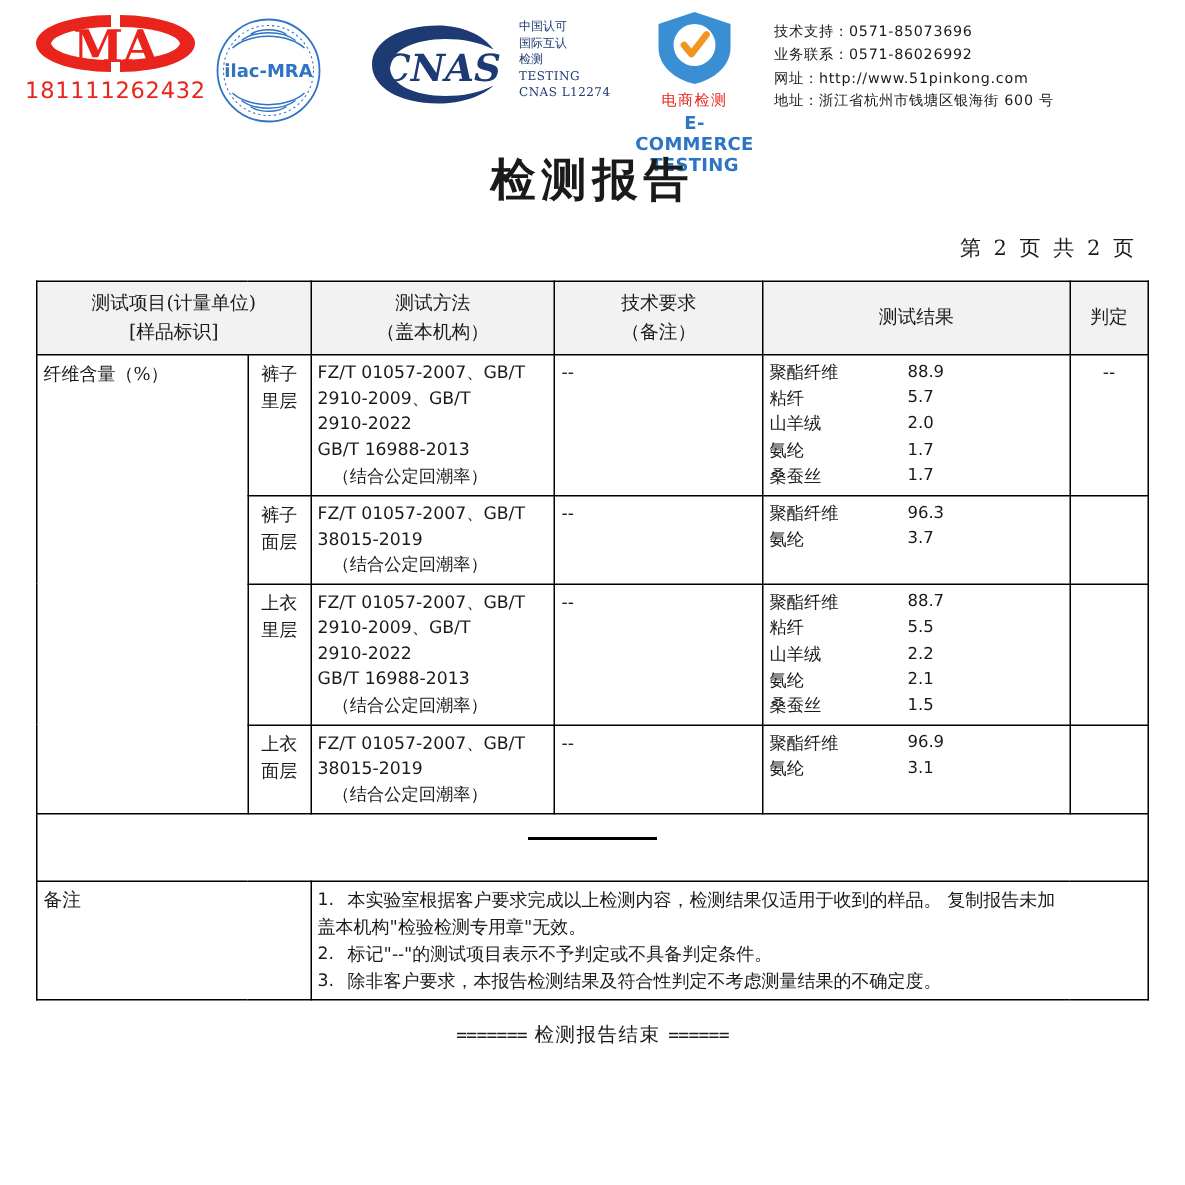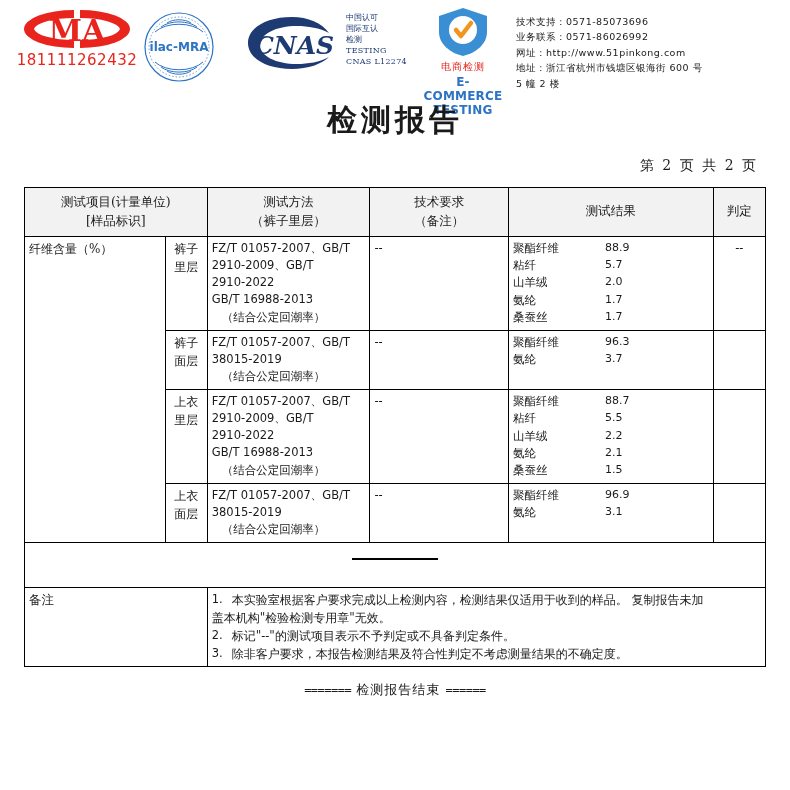--- a/index.html
+++ b/index.html
@@ -310,21 +310,20 @@
     </svg>
     <div class="ecom-cn">电商检测</div>
     <div class="ecom-en">E-COMMERCE TESTING</div>
   </div>
 
   <div class="contact">
     <div class="lbl">技术支持：0571-85073696</div>
     <div class="lbl">业务联系：0571-86026992</div>
     <div class="lbl">网址：http://www.51pinkong.com</div>
     <div class="lbl">地址：浙江省杭州市钱塘区银海街 600 号</div>
-    <div class="lbl">5 幢 2 楼</div>
   </div>
 </div>
 
 <div class="doc-title">检测报告</div>
 <div class="page-no">第 2 页 共 2 页</div>
 
 <div class="table-wrap">
   <table class="report">
     <colgroup>
       <col class="col-item">
@@ -335,21 +334,21 @@
         <col class="col-verdict">
     </colgroup>
     <thead>
       <tr>
         <td colspan="2">
           <span>测试项目(计量单位)</span>
           <span class="hdr-line2">[样品标识]</span>
         </td>
         <td>
           <span>测试方法</span>
-          <span class="hdr-line2">（裤子里层）</span>
+          <span class="hdr-line2">（盖本机构）</span>
         </td>
         <td>
           <span>技术要求</span>
           <span class="hdr-line2">（备注）</span>
         </td>
         <td>测试结果</td>
         <td>判定</td>
       </tr>
     </thead>
     <tbody>

